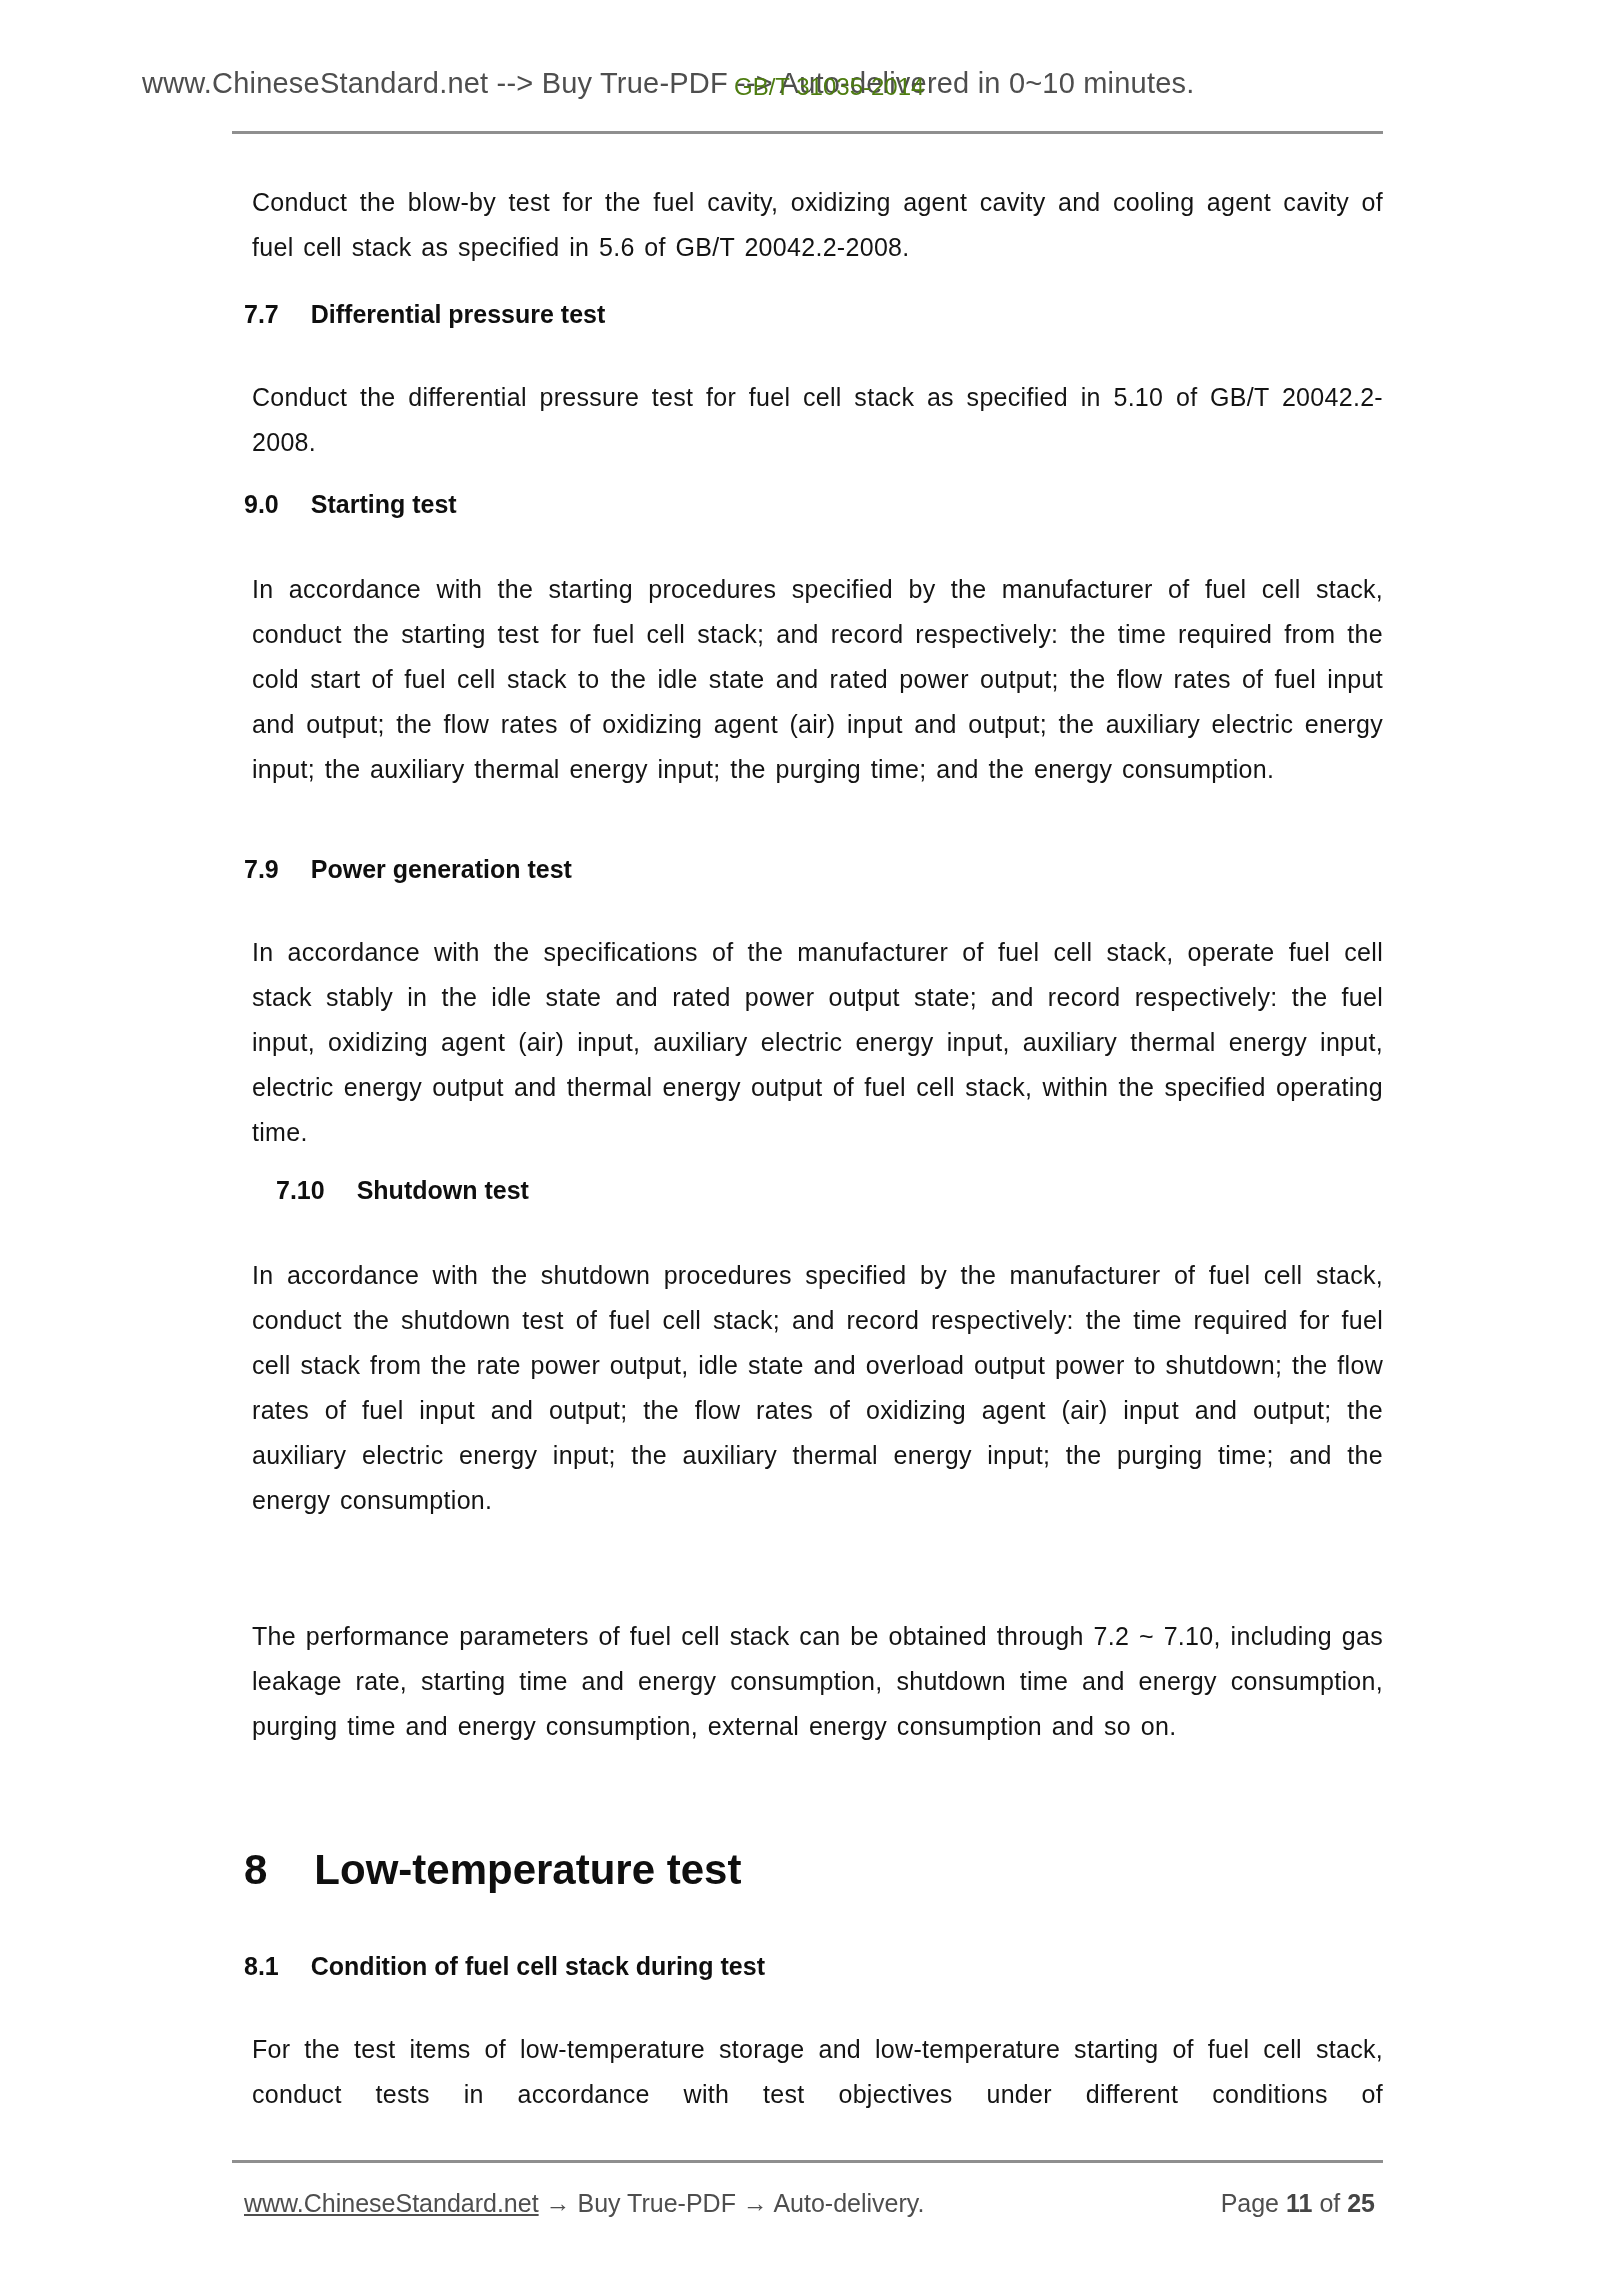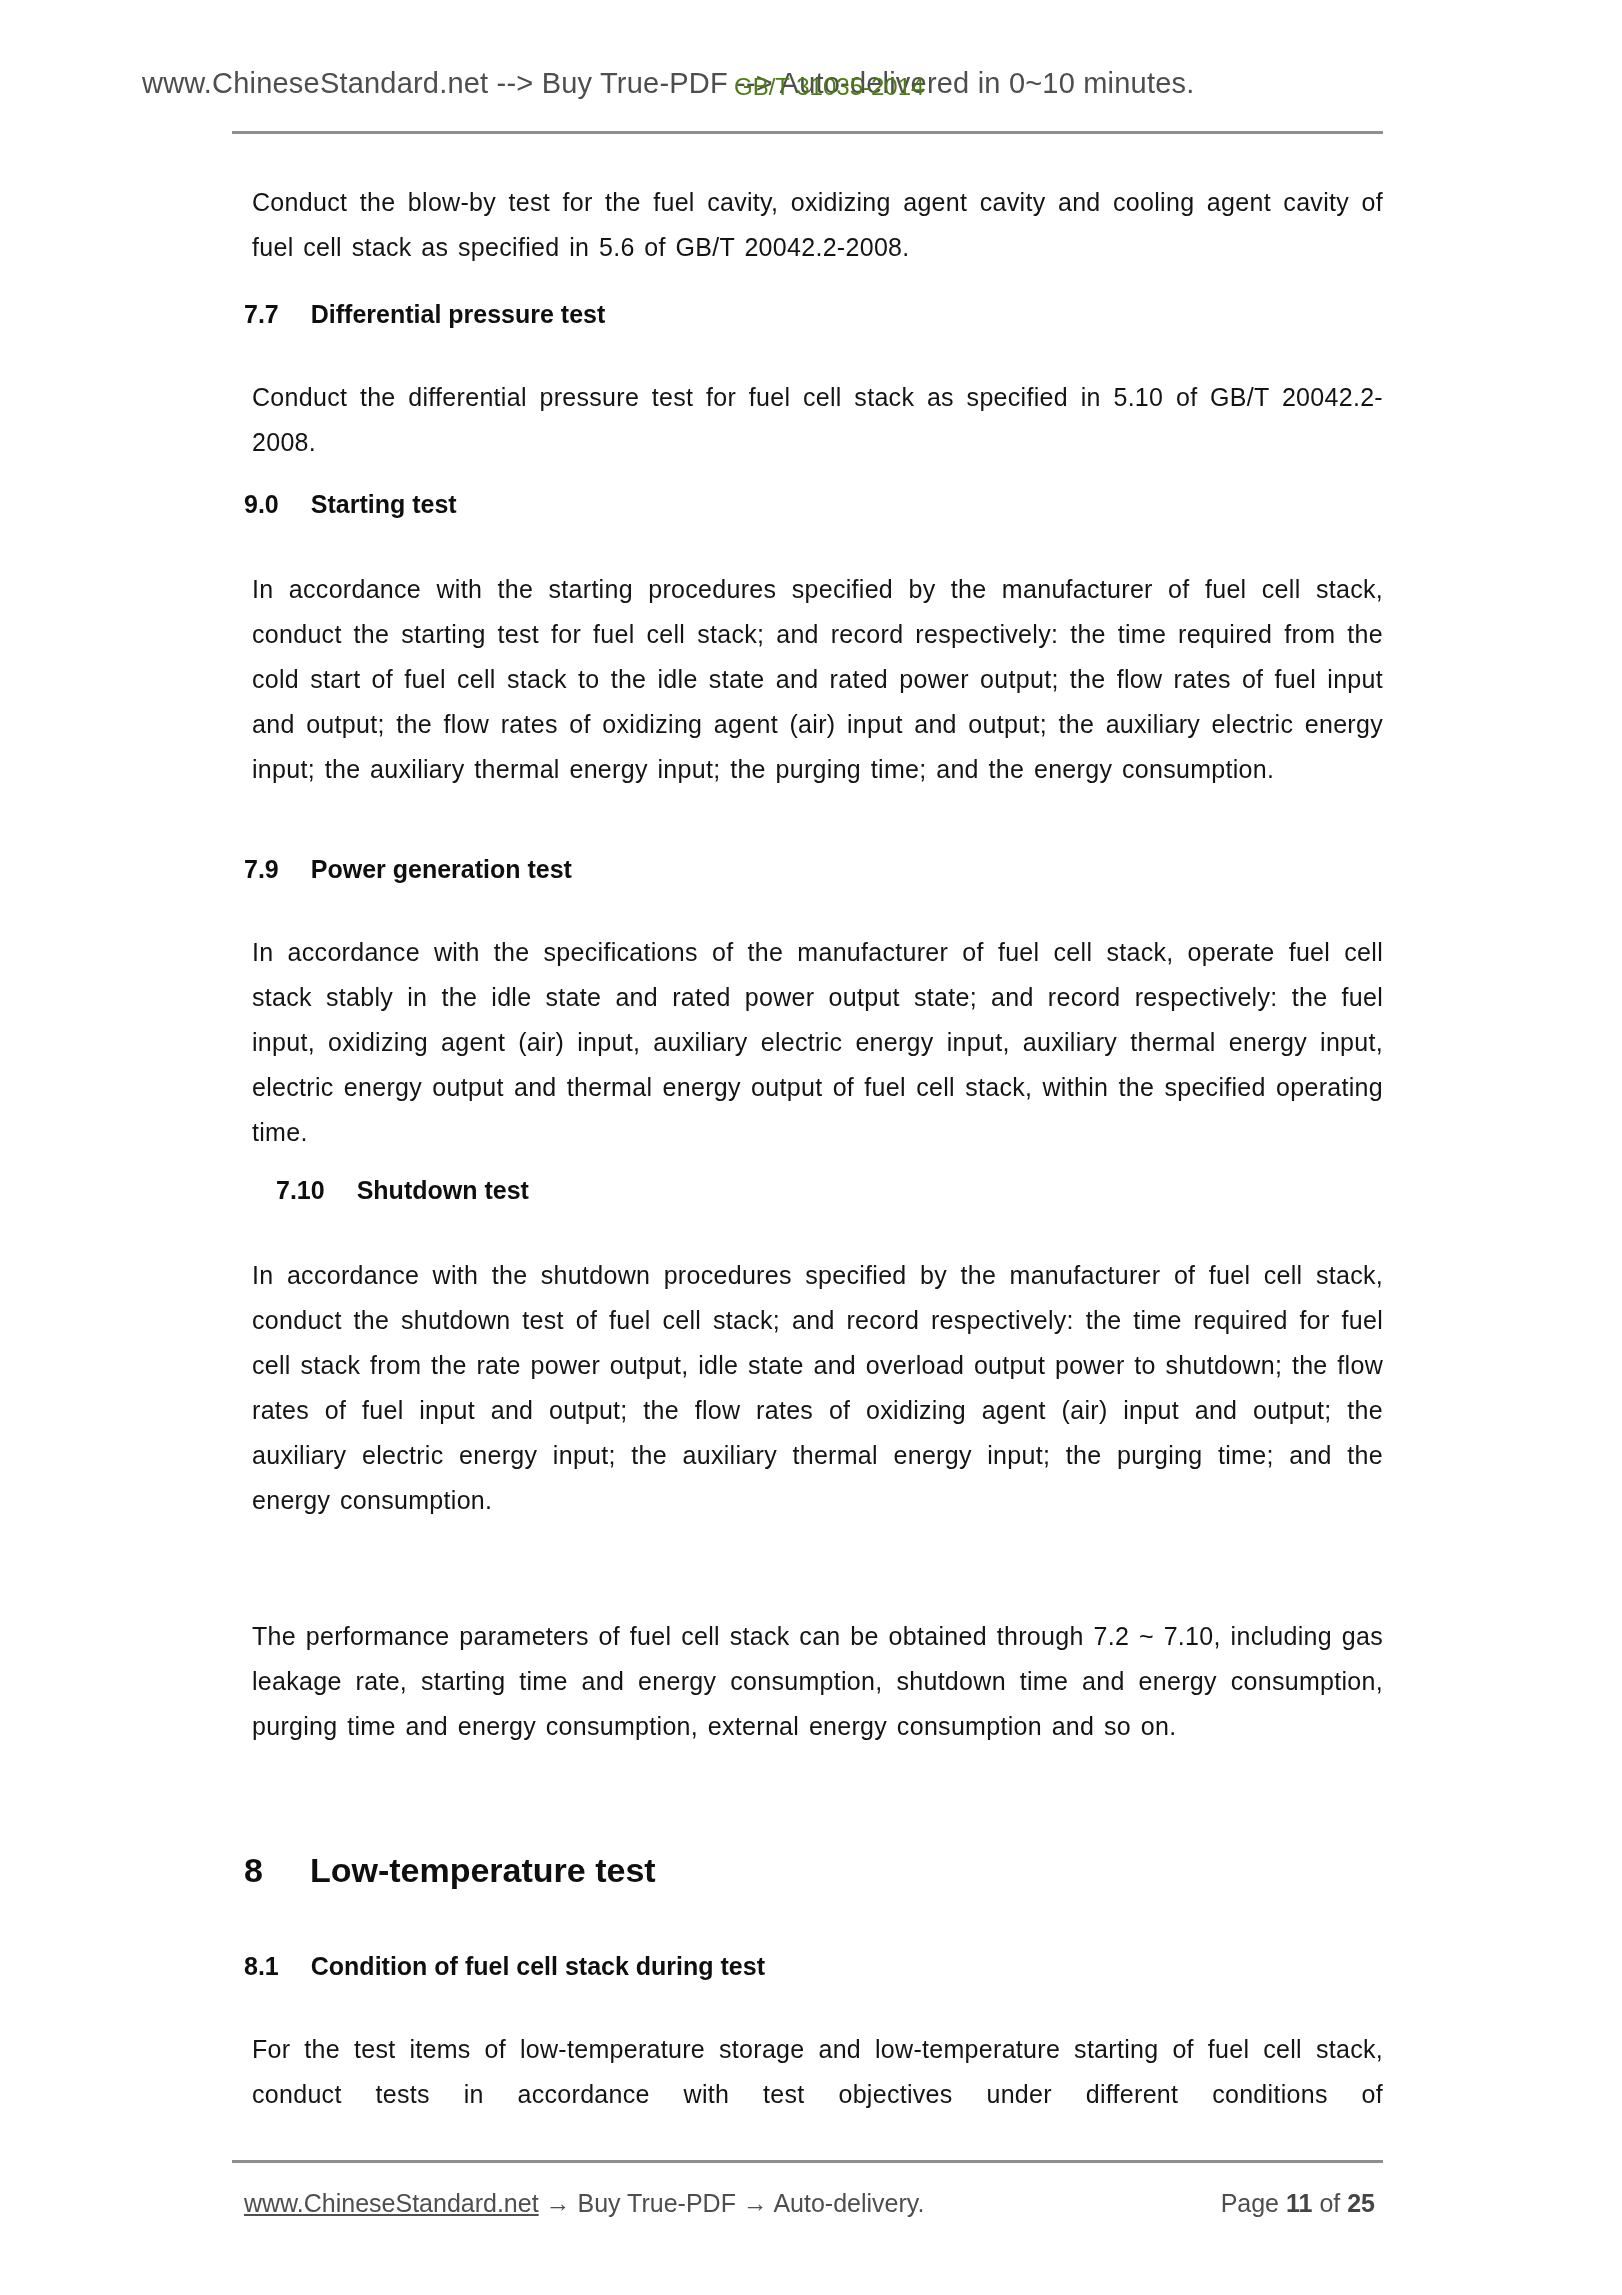--- a/index.html
+++ b/index.html
@@ -55,21 +55,21 @@
     font-size:25px;
     line-height:45px;
     font-weight:bold;
     color:#0f0f0f;
     white-space:nowrap;
   }
   .h2 .num{ margin-right:32px; }
   .h1{
     position:absolute;
     left:0; width:1131px;
-    font-size:34px;
+    font-size:42px;
     line-height:52px;
     font-weight:bold;
     color:#0f0f0f;
     white-space:nowrap;
   }
   .h1 .num{ margin-right:47px; }
   .footer{
     position:absolute;
     left:244px; top:2185px; width:1131px;
     font-size:25px; line-height:37px;

